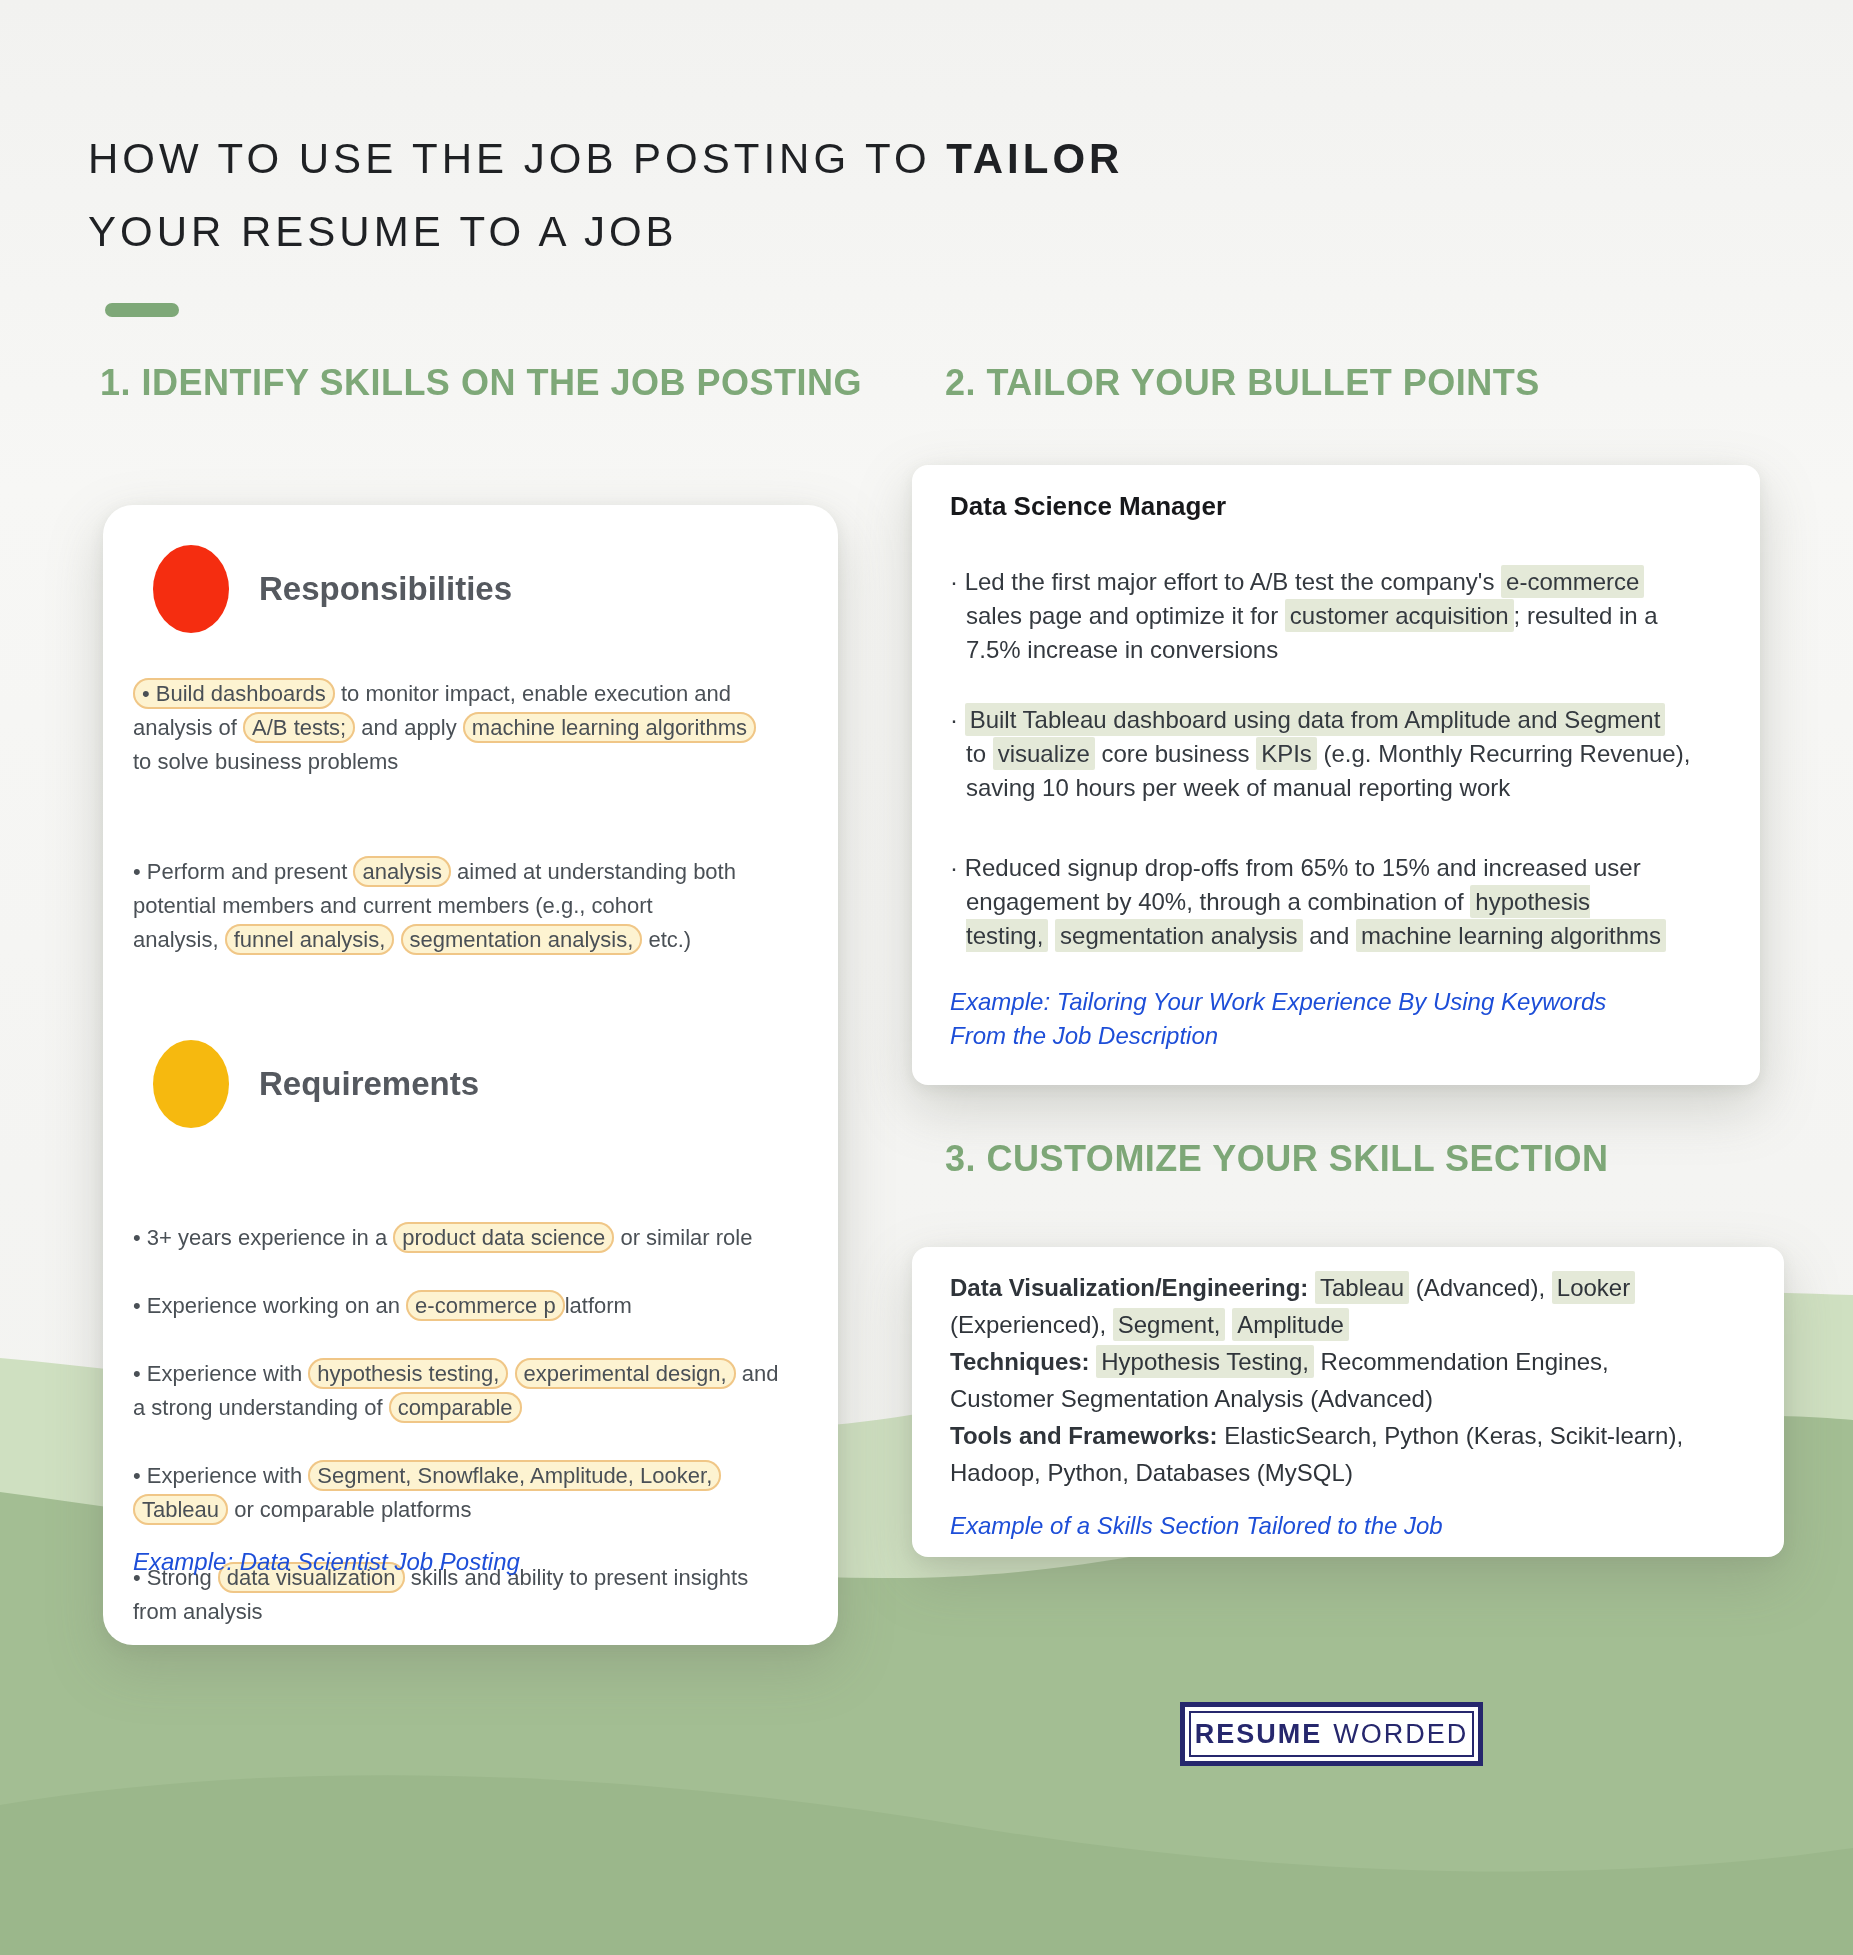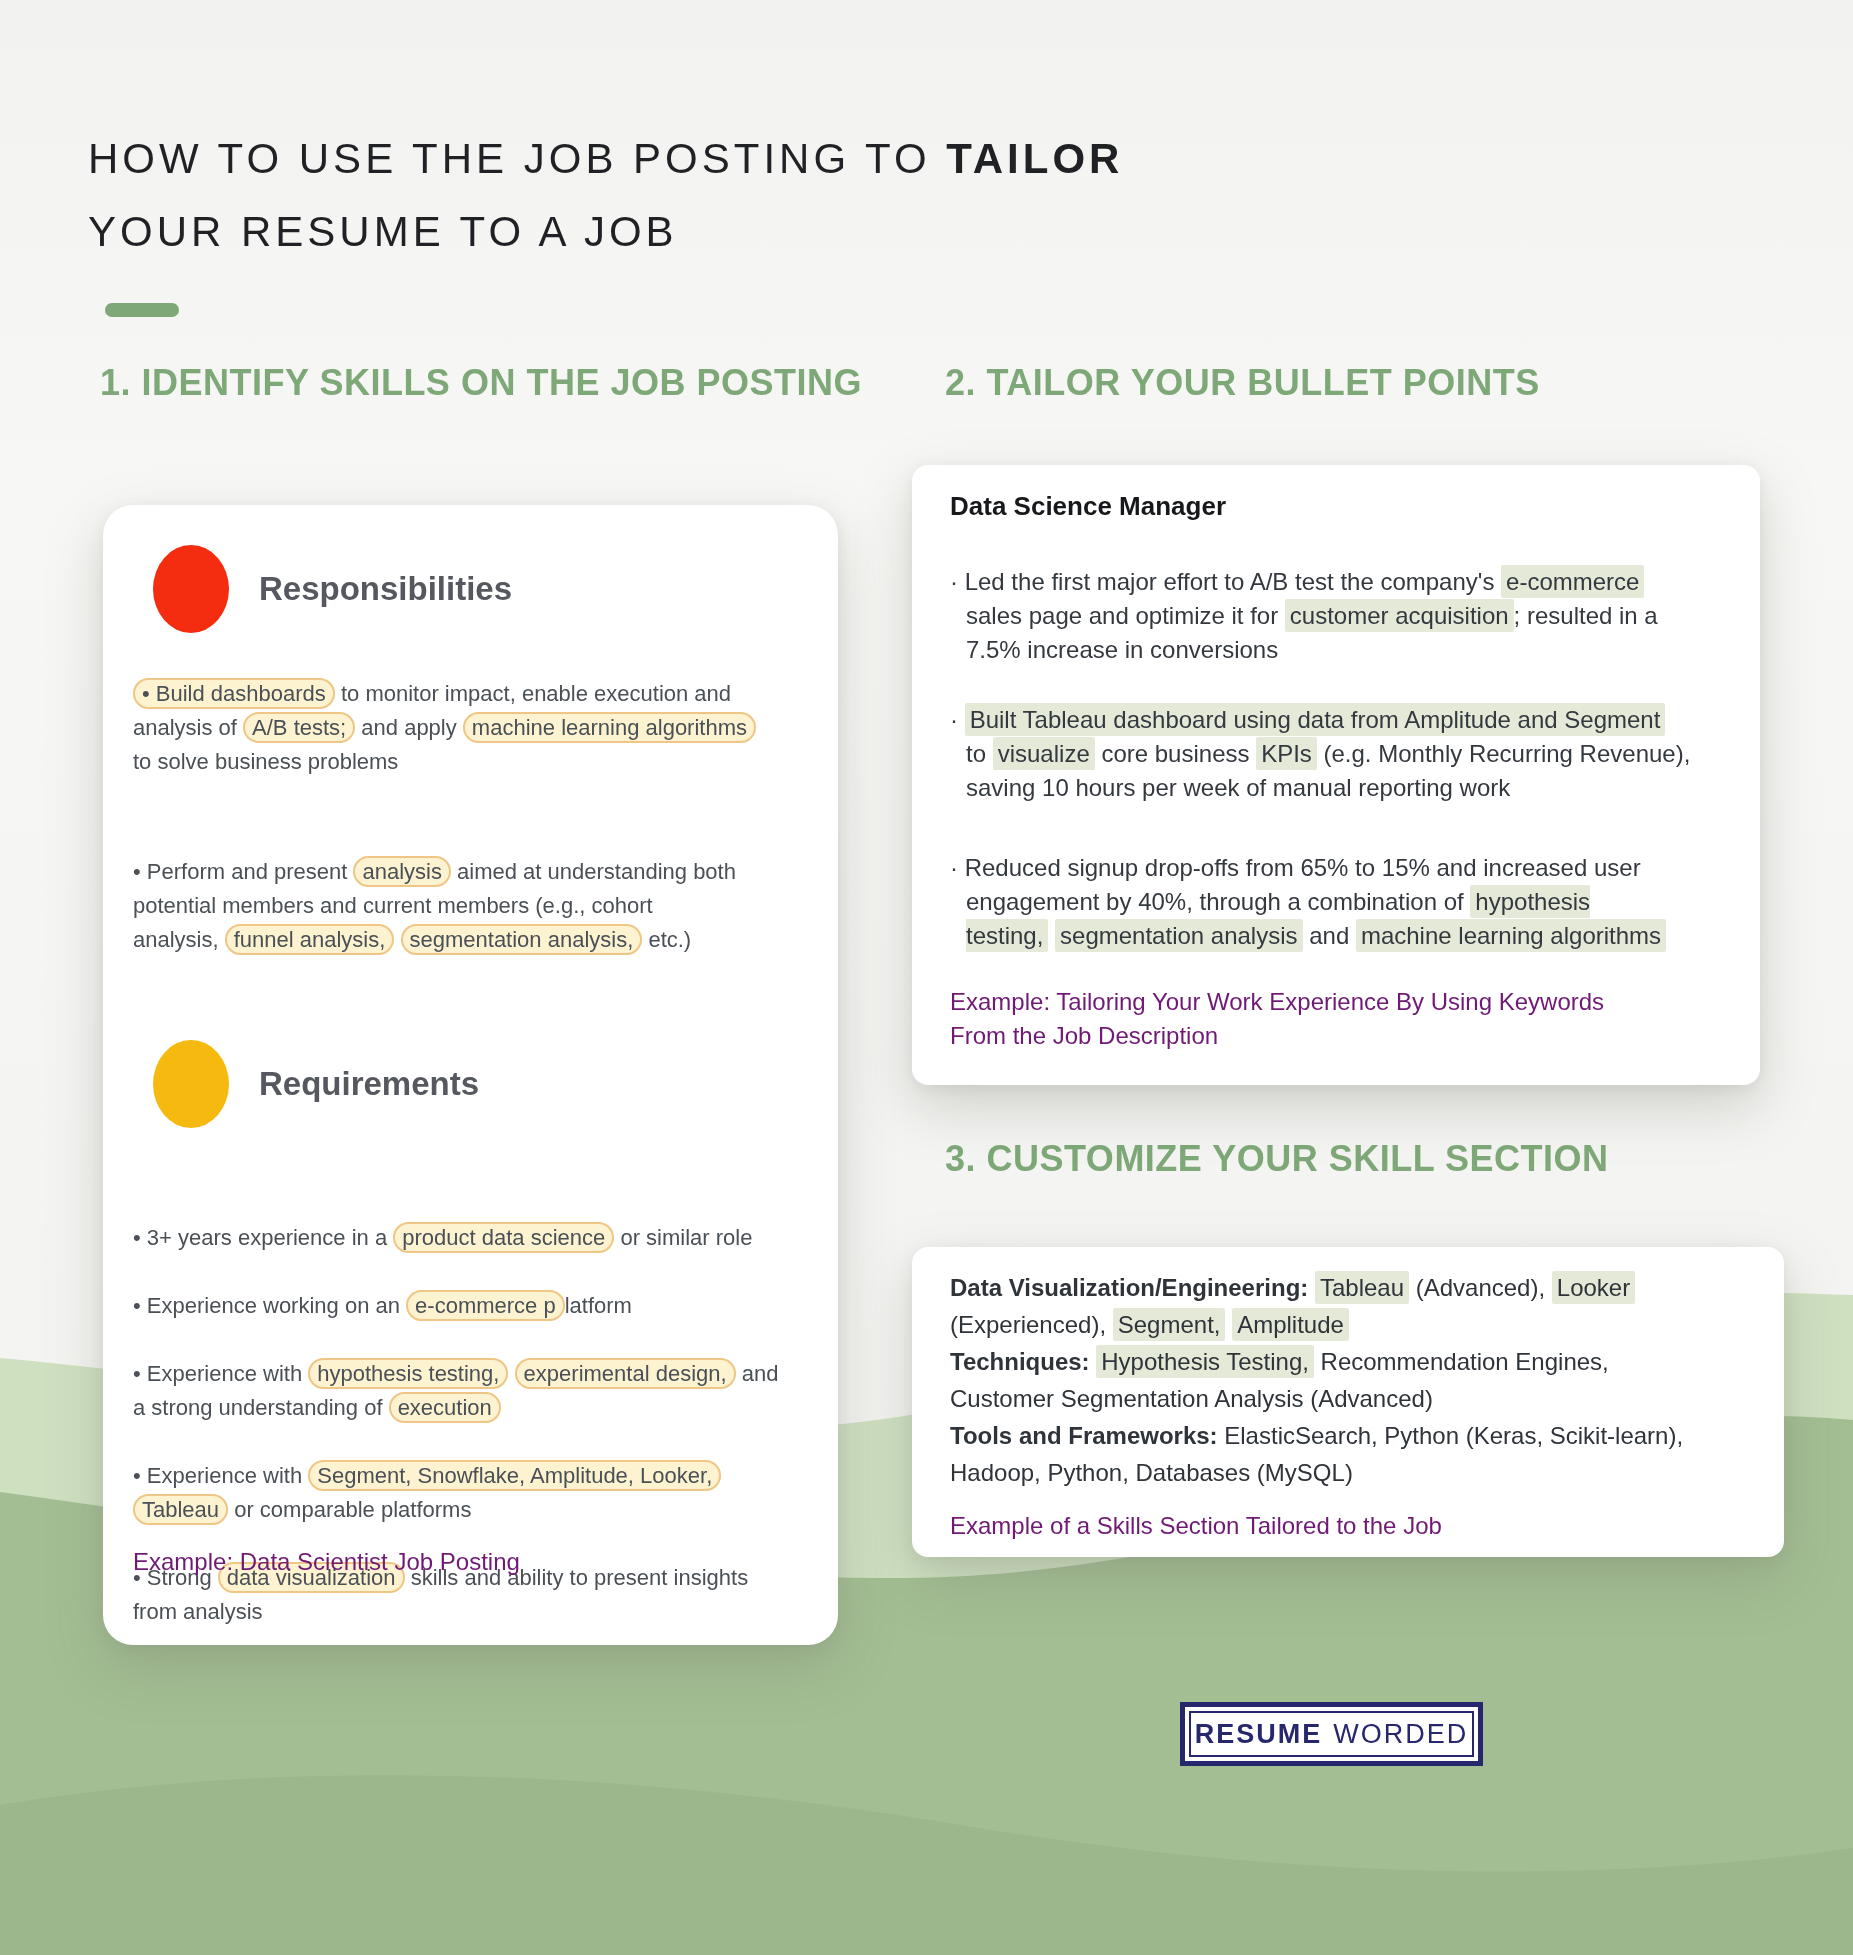--- a/index.html
+++ b/index.html
@@ -40,22 +40,22 @@
              font-size:22px; line-height:34px; color:#4a5056; white-space:pre-line; }
   #rp1 { top:172px; }
   #rp2 { top:350px; }
   #reqs { top:682px; }
   #reqs p { margin:0; white-space:pre-line; }
 
   .hl-y { background:#fdf3d1; border:2px solid #f0c687; border-radius:16px; padding:1px 7px;
           -webkit-box-decoration-break:clone; box-decoration-break:clone; }
   .hl-g { background:#e4e9d8; padding:3px 5px; border-radius:2px; }
 
-  .example { position:absolute; margin:0; font-size:24px; line-height:34px;
-             color:#701a75; white-space:pre-line; }
+  .example { position:absolute; margin:0; font-style:italic; font-size:24px; line-height:34px;
+             color:#1d4ed8; white-space:pre-line; }
   #ex1 { left:30px; top:1040px; }
   #ex2 { left:38px; top:520px; }
   #ex3 { left:38px; top:262px; }
 
   #dsm { position:absolute; left:38px; top:26px; margin:0; font-size:26px; font-weight:700; color:#17181b; }
   .rb  { position:absolute; left:38px; width:800px; margin:0;
          font-size:24px; line-height:34px; color:#34393f; white-space:pre-line;
          padding-left:16px; text-indent:-16px; }
   #b1 { top:100px; }
   #b2 { top:238px; }
@@ -110,21 +110,21 @@
       <svg class="blob" viewBox="0 0 76 88">
         <ellipse cx="38" cy="44" rx="38" ry="44" fill="#f6b90f"></ellipse>
       </svg>
       <h3>Requirements</h3>
     </div>
 
     <div class="jp-text" id="reqs">
       <p><span>• 3+ years experience in a </span><span class="hl-y">product data science</span><span> or similar role</span></p>
       <p><span>• Experience working on an </span><span class="hl-y">e-commerce p</span><span>latform</span></p>
       <p><span>• Experience with </span><span class="hl-y">hypothesis testing,</span><span> </span><span class="hl-y">experimental design,</span><span> and
-a strong understanding of </span><span class="hl-y">execution</span></p>
+a strong understanding of </span><span class="hl-y">comparable</span></p>
       <p><span>• Experience with </span><span class="hl-y">Segment, Snowflake, Amplitude, Looker,</span><span>
 </span><span class="hl-y">Tableau</span><span> or comparable platforms</span></p>
       <p><span>• Strong </span><span class="hl-y">data visualization</span><span> skills and ability to present insights
 from analysis</span></p>
     </div>
 
     <p class="example" id="ex1">Example: Data Scientist Job Posting</p>
   </div>
 
   <div class="card" id="card2">

